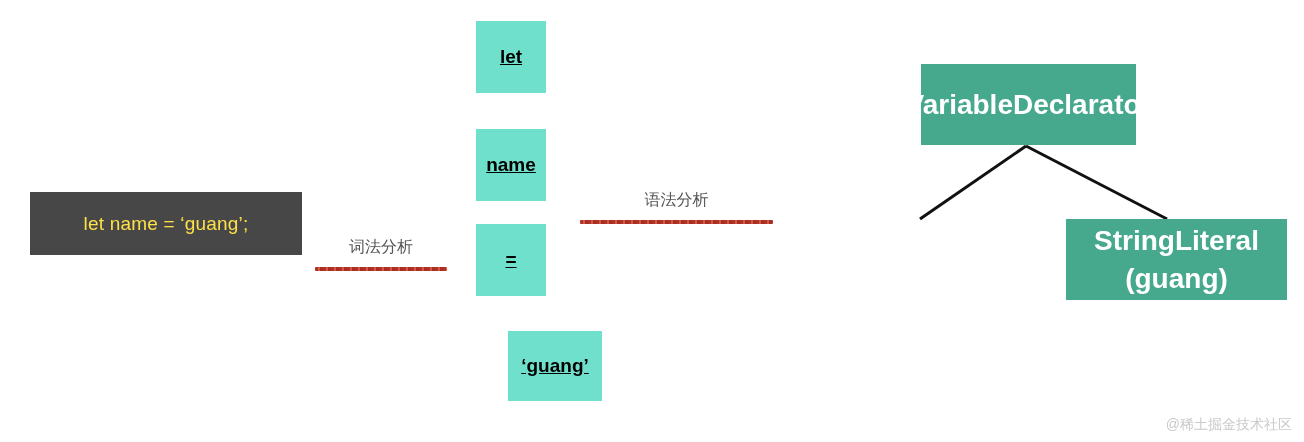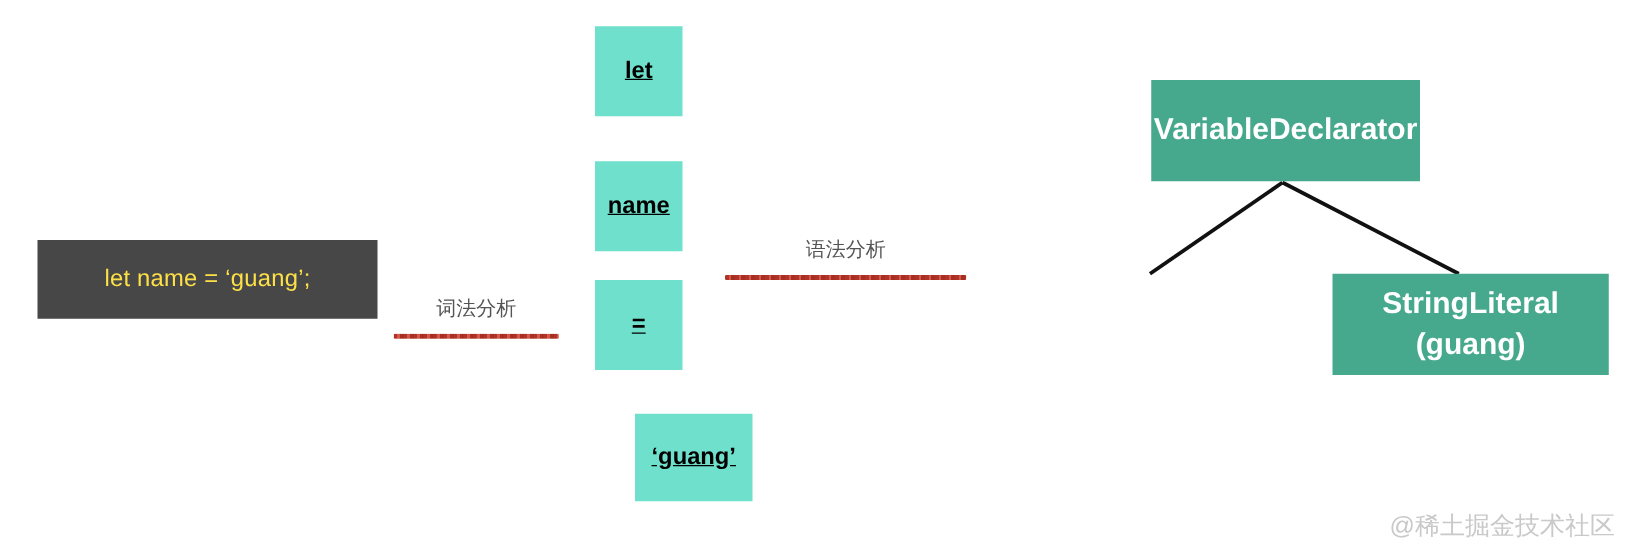--- a/index.html
+++ b/index.html
@@ -110,35 +110,35 @@
   }
   .ast-node {
     position: absolute;
     background: #46A88C;
     display: flex;
     flex-direction: column;
     align-items: center;
     justify-content: center;
     color: #ffffff;
     font-weight: bold;
-    font-size: 24px;
+    font-size: 28px;
     line-height: 1.35;
     text-align: center;
     white-space: nowrap;
   }
   #ast-node-root     { left: 921px;  top: 64px;  width: 215px; height: 81px; }
   #ast-node-left     { left: 822px;  top: 219px; width: 196px; height: 81px; }
   #ast-node-right    { left: 1066px; top: 219px; width: 221px; height: 81px; }
 
   
   #watermark {
     position: absolute;
     right: 12px;
     bottom: 8px;
-    font-size: 20px;
+    font-size: 14px;
     color: #c9c9c9;
     white-space: nowrap;
   }
 </style>
 </head>
 <body>
 
 <div id="canvas">
 
   <div class="code-box">

